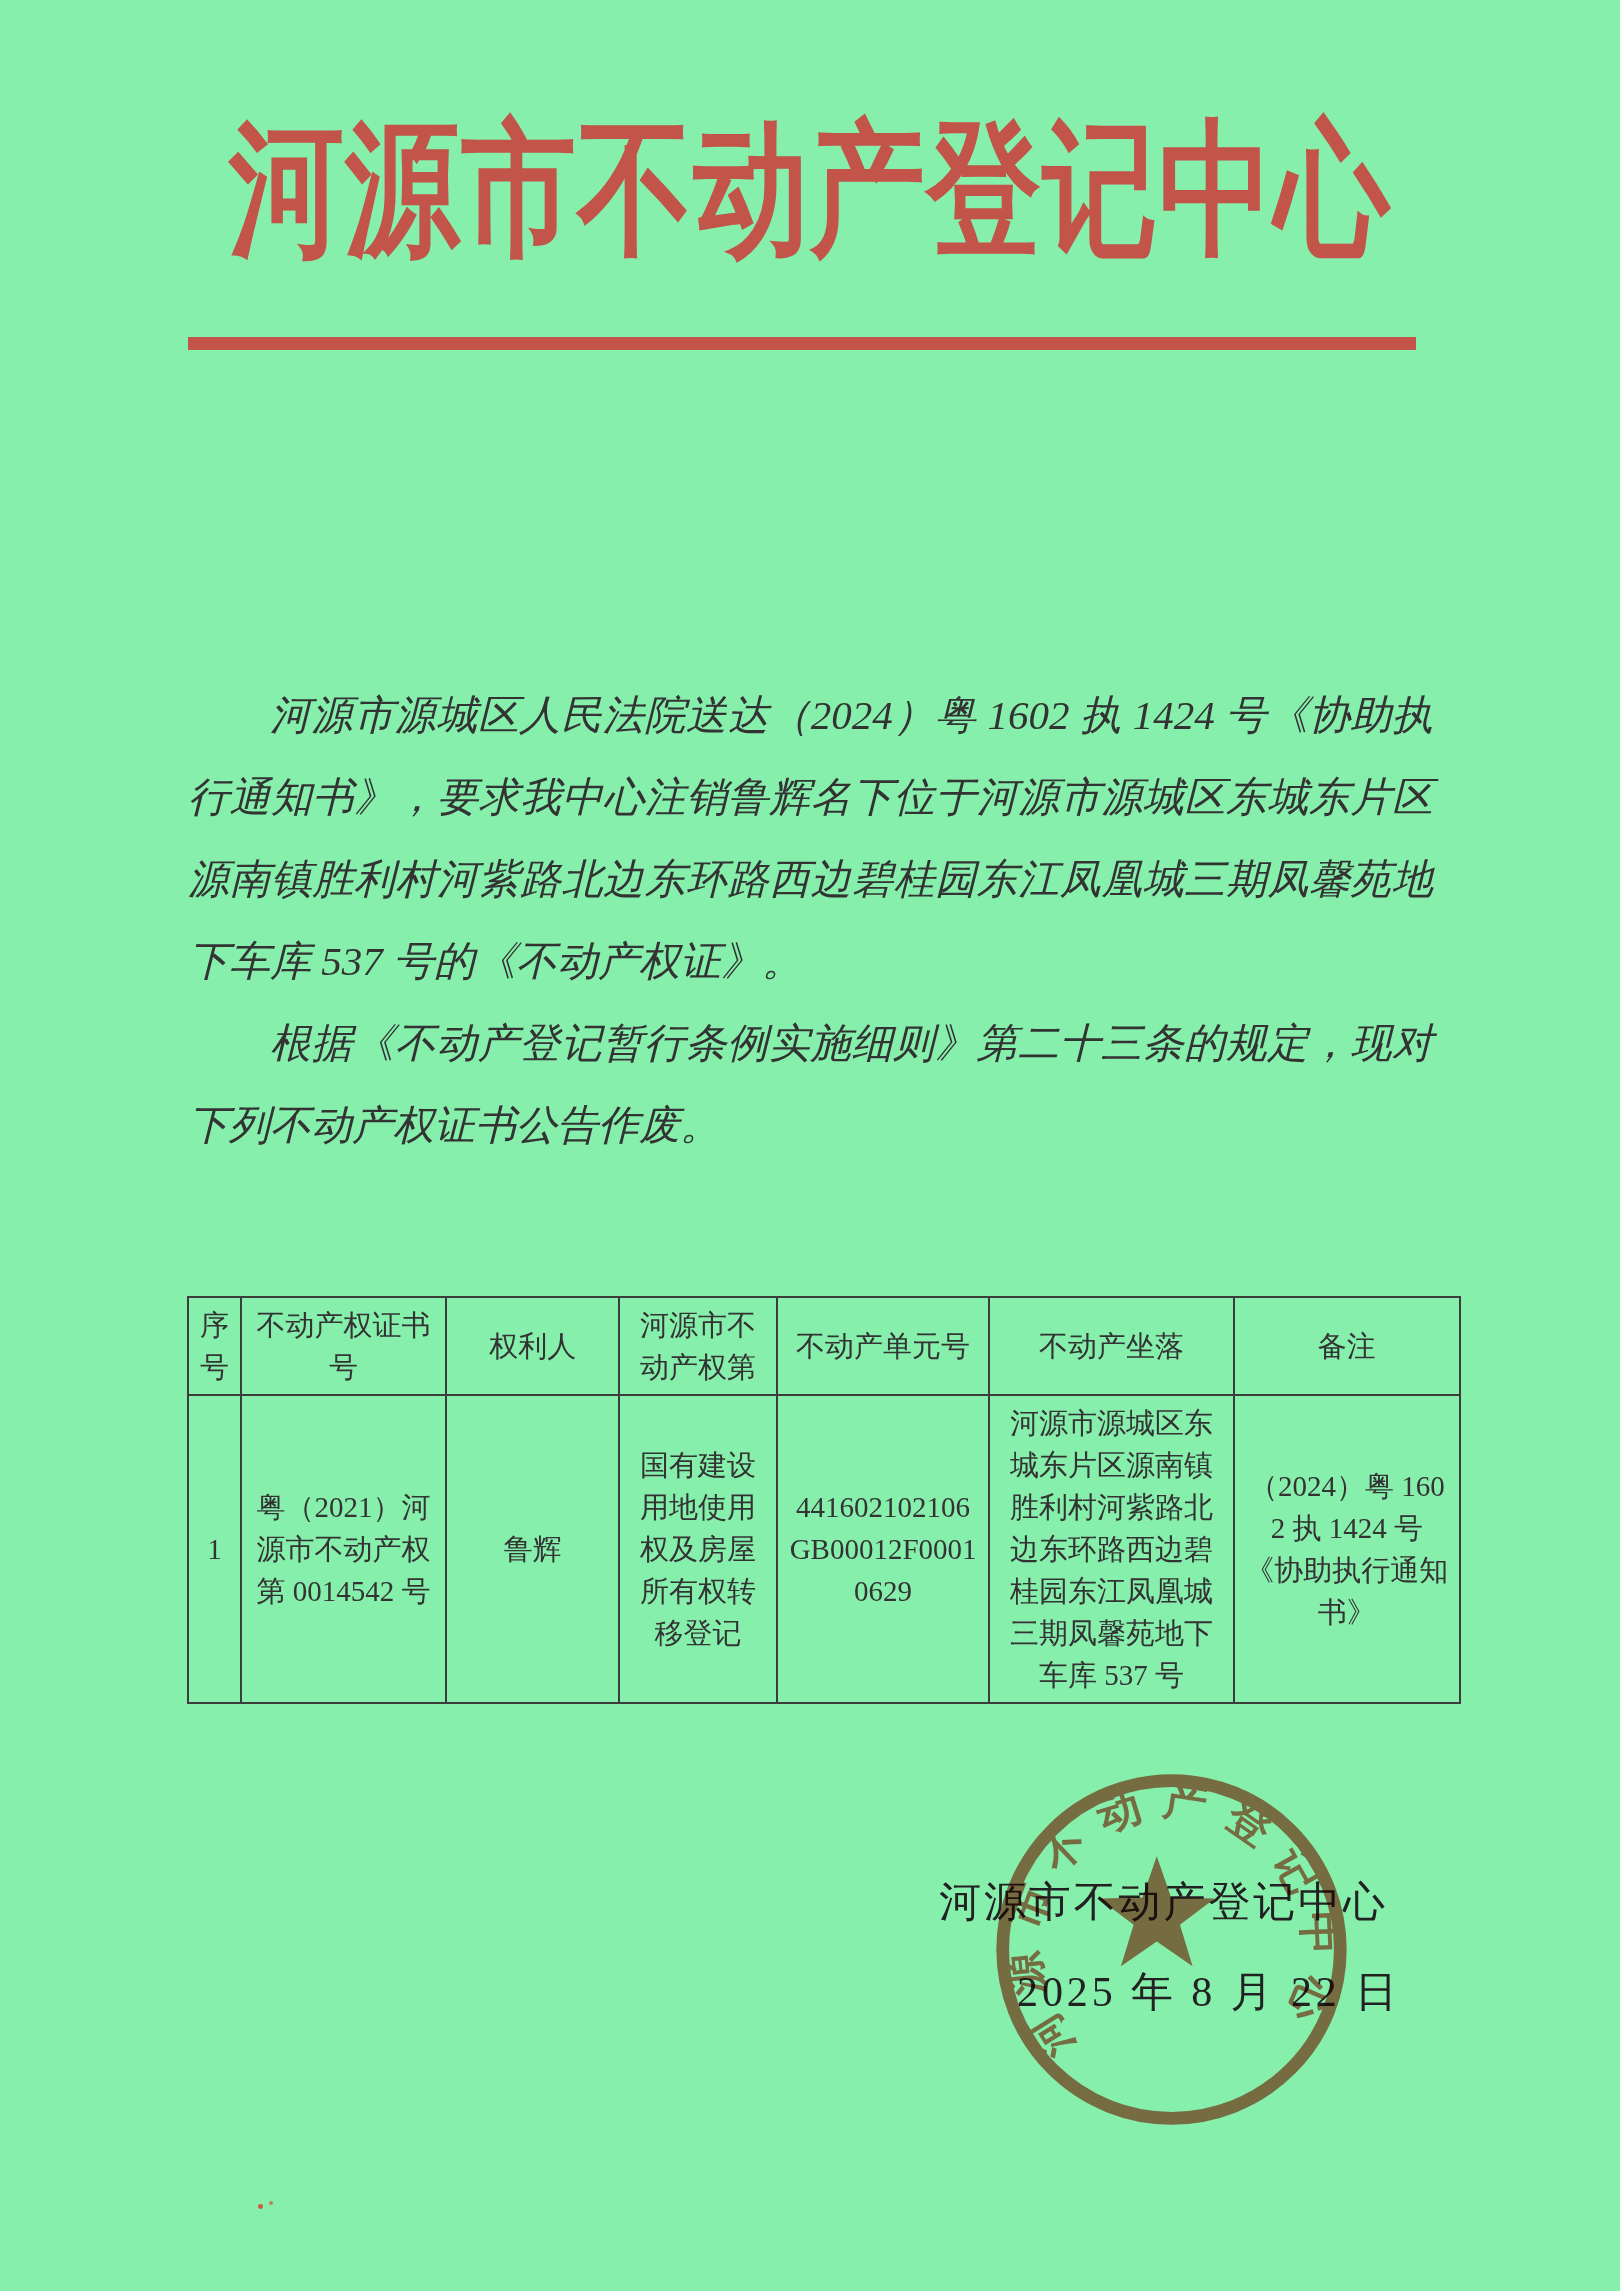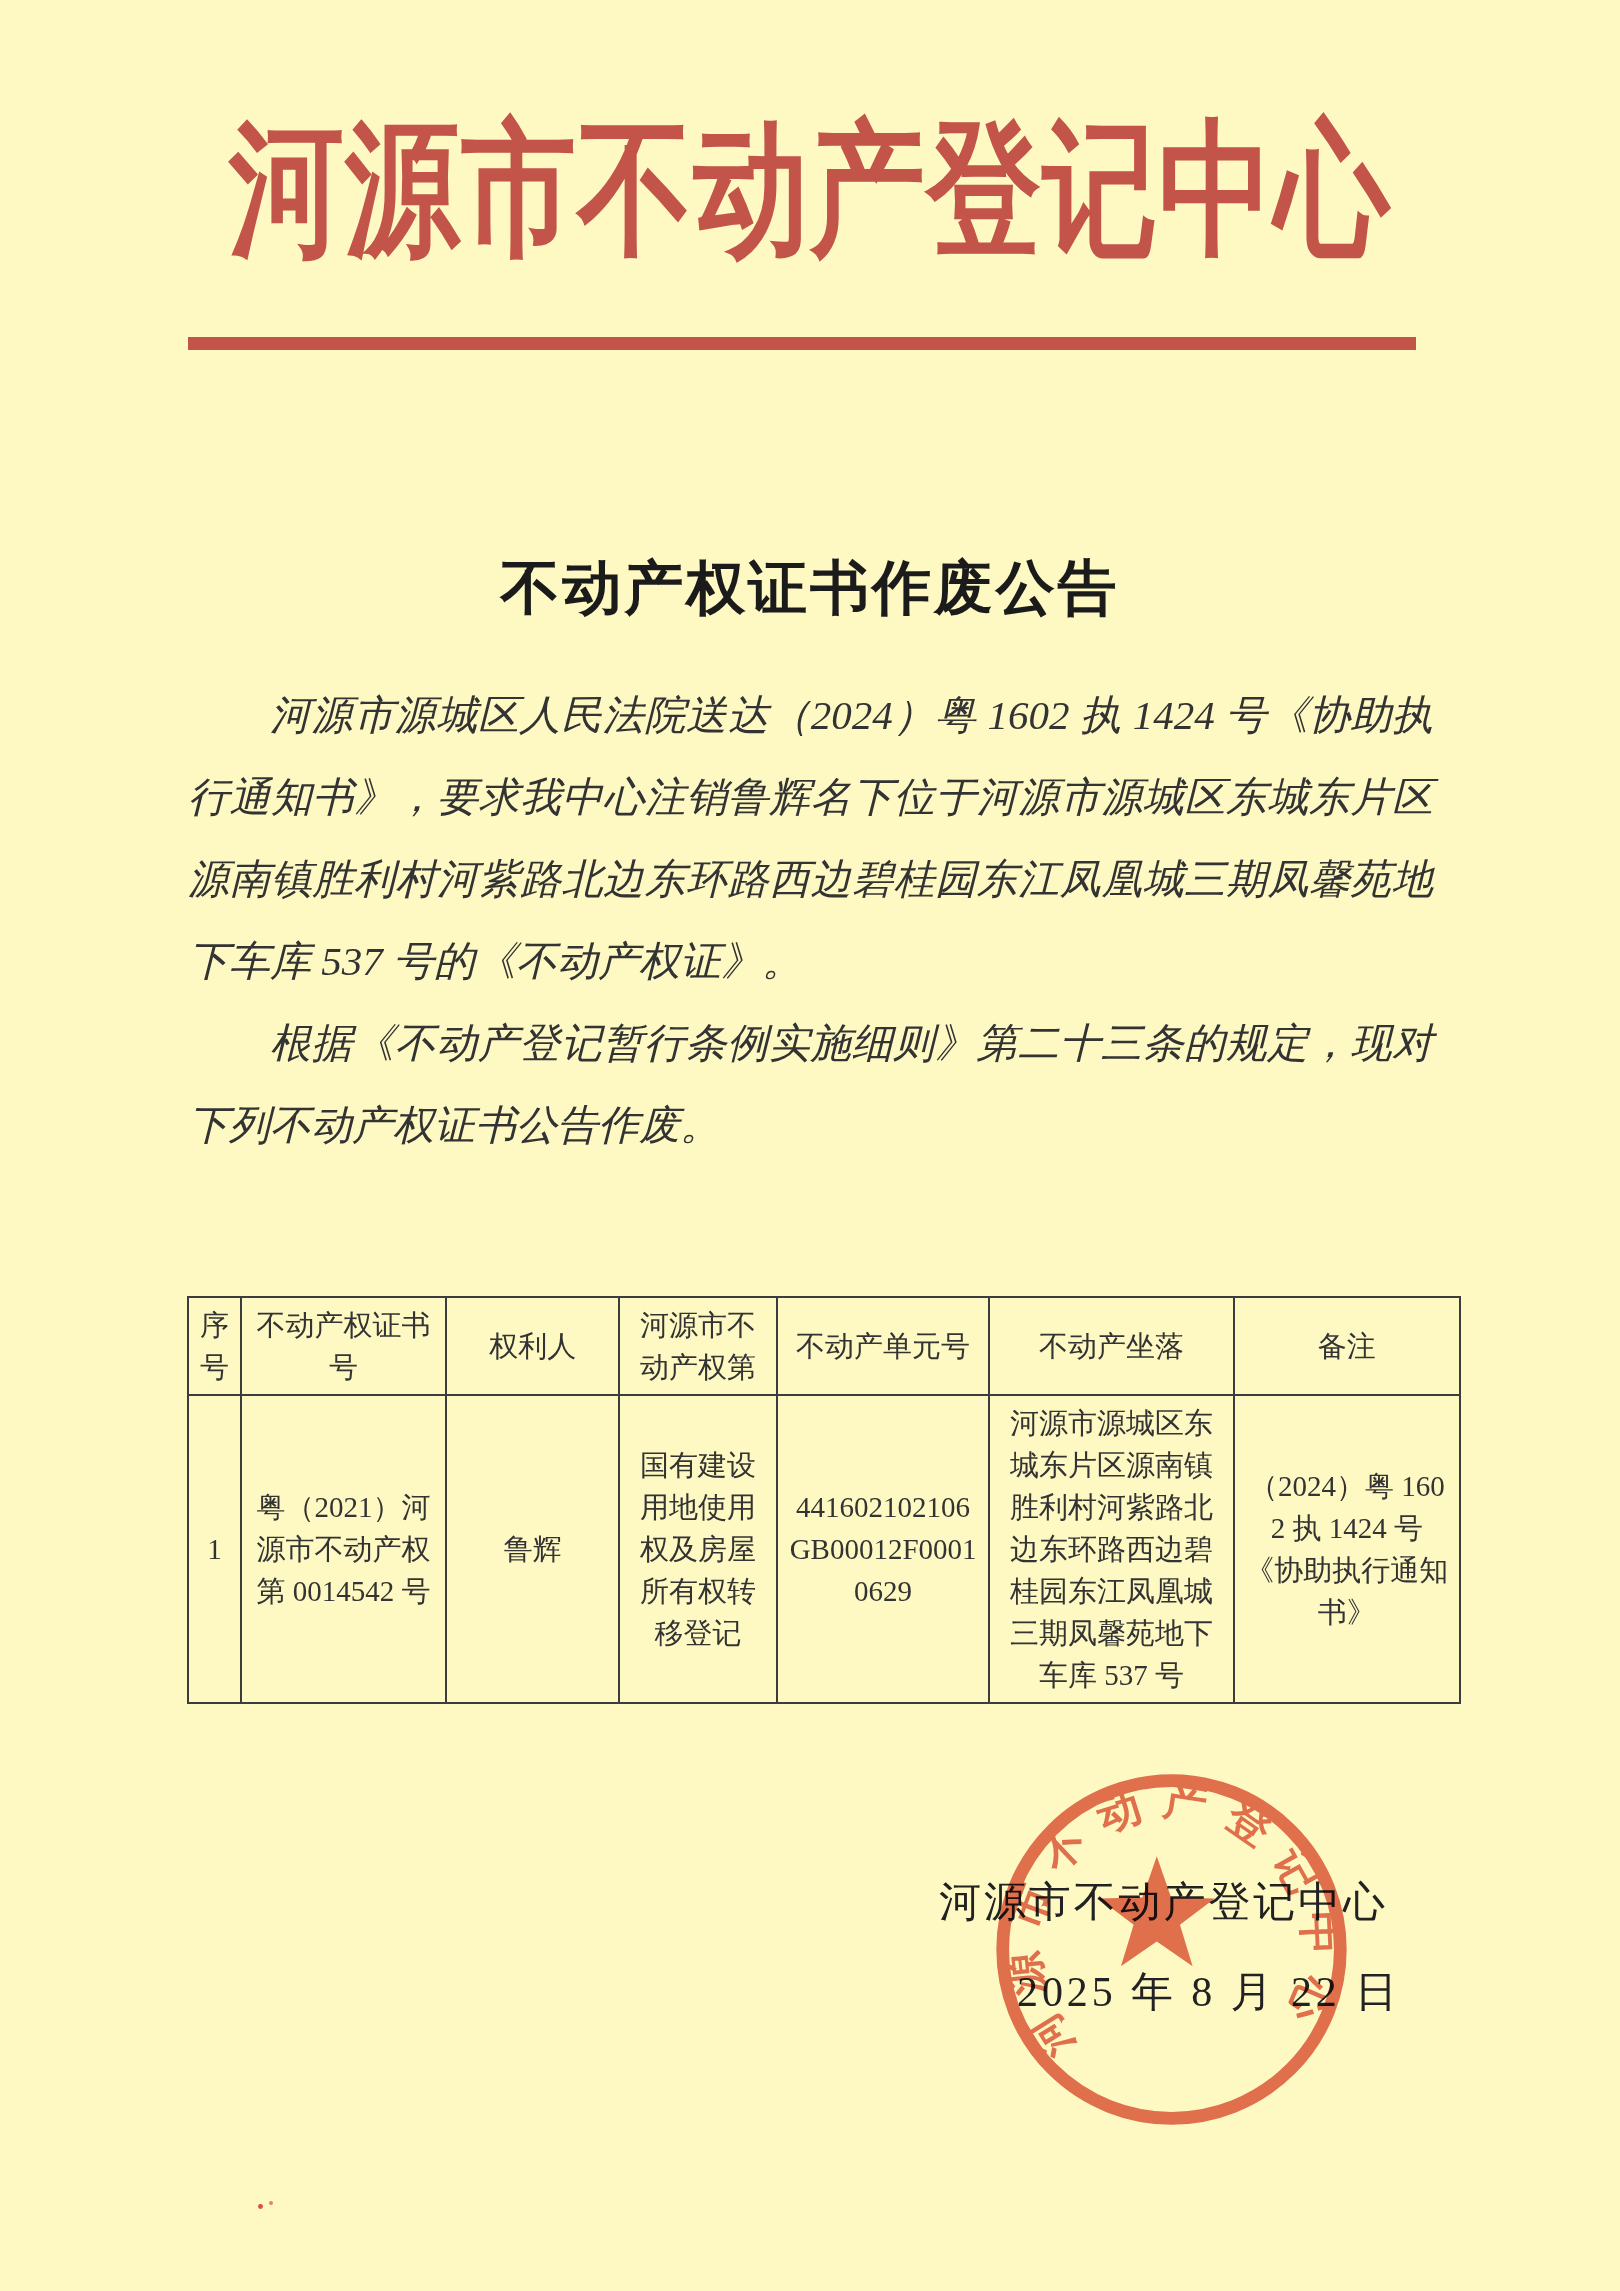--- a/index.html
+++ b/index.html
@@ -1,20 +1,20 @@
 <!DOCTYPE html>
 <html><head>
 <meta charset="utf-8">
 <style>
   html,body { margin:0; padding:0; background:#e8e8e8; }
   .page {
     position:relative;
     width:1620px; height:2292px;
     margin:0 auto;
-    background:#fef9c3;
+    background:#86efac;
     font-family:"Liberation Serif","DejaVu Serif",serif;
     color:#2b2b2b;
     overflow:hidden;
   }
 
   
   .letterhead {
     position:absolute; top:110px; left:0; width:100%;
     text-align:center;
     white-space:nowrap;
@@ -101,21 +101,20 @@
 <body>
 
 <div class="page">
 
   <div class="letterhead">
     <span class="inner">河源市不动产登记中心</span>
   </div>
   <div class="red-rule"></div>
 
 
-  <div class="doc-title">不动产权证书作废公告</div>
 
   <div class="body-text">
     <p>河源市源城区人民法院送达（2024）粤 1602 执 1424 号《协助执行通知书》，要求我中心注销鲁辉名下位于河源市源城区东城东片区源南镇胜利村河紫路北边东环路西边碧桂园东江凤凰城三期凤馨苑地下车库 537 号的《不动产权证》。</p>
     <p>根据《不动产登记暂行条例实施细则》第二十三条的规定，现对下列不动产权证书公告作废。</p>
   </div>
 
   <div class="table-wrap">
     <table class="cancel-table">
       <colgroup>
         <col style="width:4.15%">

